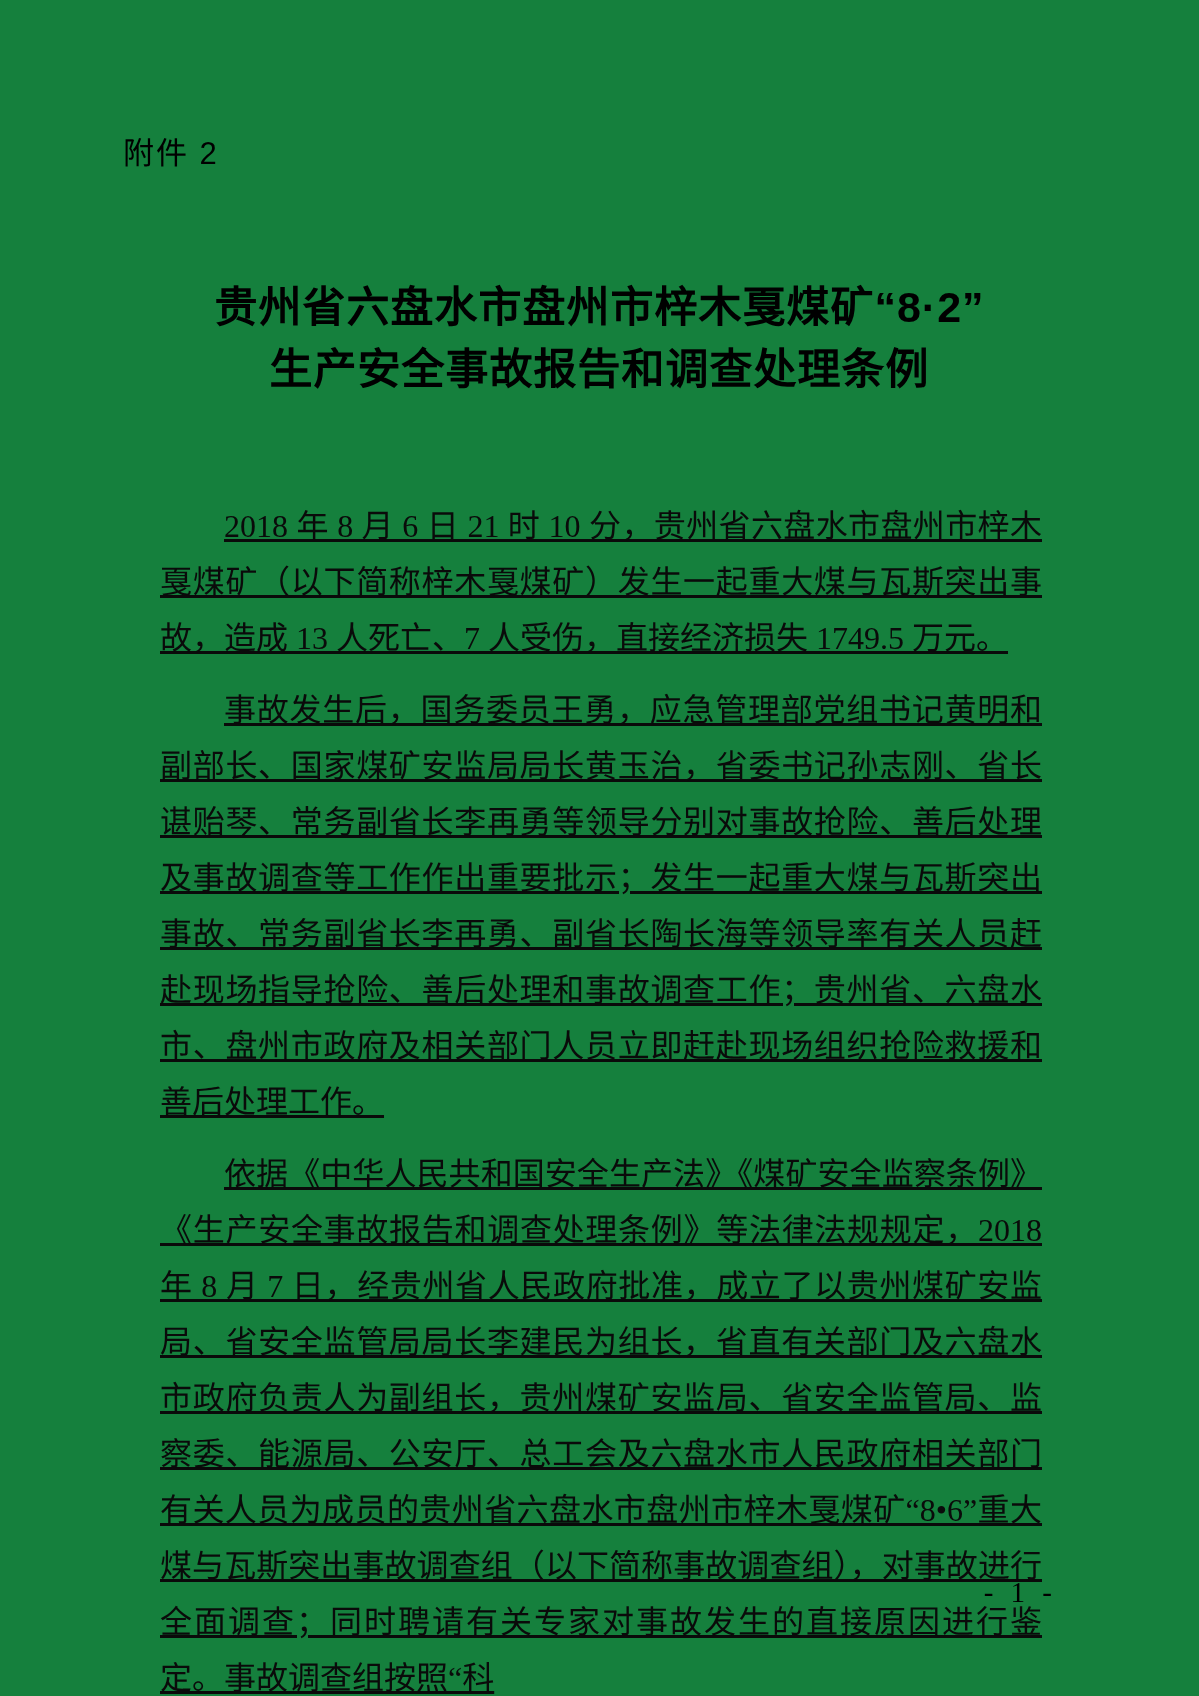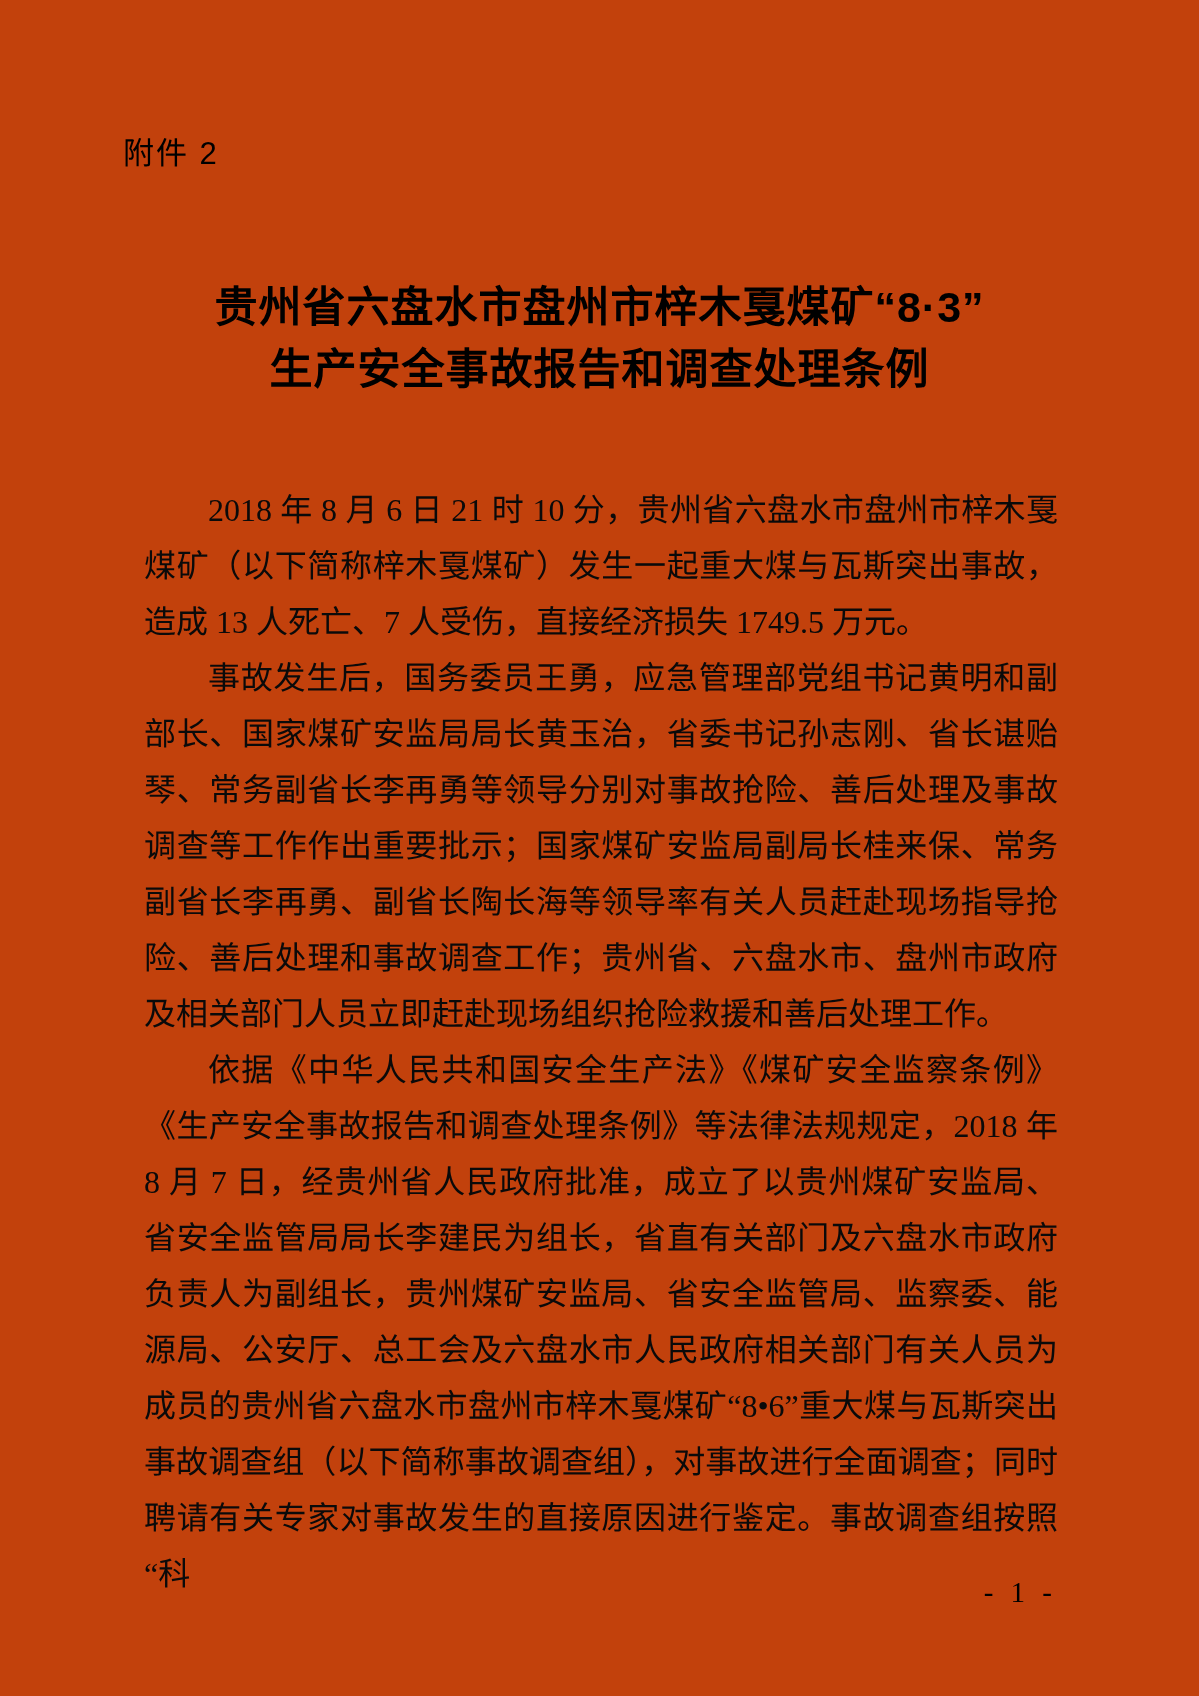--- a/index.html
+++ b/index.html
@@ -4,21 +4,21 @@
 <style>
   html, body {
     margin: 0;
     padding: 0;
     background: #ffffff;
   }
   .page {
     position: relative;
     width: 1199px;
     height: 1696px;
-    background: #c2410c;
+    background: #15803d;
     color: #0a0a0a;
     overflow: hidden;
   }
   .attachment-label {
     position: absolute;
     left: 123px;
     top: 128px;
     font-family: "Liberation Sans", sans-serif;
     font-size: 31px;
     font-weight: 500;
@@ -48,47 +48,48 @@
     top: 482px;
     width: 914px;
     font-family: "Liberation Serif", serif;
     font-size: 32px;
     line-height: 56px;
     text-align: justify;
     text-justify: inter-character;
     color: #0a0a0a;
   }
   .doc-body p {
-    margin: 0;
+    margin: 16px;
     padding: 0;
     text-indent: 2em;
+    text-decoration: underline;
   }
   .page-number {
     position: absolute;
     right: 142px;
     top: 1576px;
     font-family: "Liberation Serif", serif;
     font-size: 29px;
     letter-spacing: 5px;
     color: #000000;
   }
 </style>
 </head>
 <body>
 
 <div class="page">
 
   <div class="attachment-label">附件 2</div>
 
   <h1 class="doc-title">
-    <span class="title-line">贵州省六盘水市盘州市梓木戛煤矿“8·3”</span>
+    <span class="title-line">贵州省六盘水市盘州市梓木戛煤矿“8·2”</span>
     <span class="title-line">生产安全事故报告和调查处理条例</span>
   </h1>
 
   <div class="doc-body">
     <p>2018 年 8 月 6 日 21 时 10 分，贵州省六盘水市盘州市梓木戛煤矿（以下简称梓木戛煤矿）发生一起重大煤与瓦斯突出事故，造成 13 人死亡、7 人受伤，直接经济损失 1749.5 万元。</p>
-    <p>事故发生后，国务委员王勇，应急管理部党组书记黄明和副部长、国家煤矿安监局局长黄玉治，省委书记孙志刚、省长谌贻琴、常务副省长李再勇等领导分别对事故抢险、善后处理及事故调查等工作作出重要批示；国家煤矿安监局副局长桂来保、常务副省长李再勇、副省长陶长海等领导率有关人员赶赴现场指导抢险、善后处理和事故调查工作；贵州省、六盘水市、盘州市政府及相关部门人员立即赶赴现场组织抢险救援和善后处理工作。</p>
+    <p>事故发生后，国务委员王勇，应急管理部党组书记黄明和副部长、国家煤矿安监局局长黄玉治，省委书记孙志刚、省长谌贻琴、常务副省长李再勇等领导分别对事故抢险、善后处理及事故调查等工作作出重要批示；发生一起重大煤与瓦斯突出事故、常务副省长李再勇、副省长陶长海等领导率有关人员赶赴现场指导抢险、善后处理和事故调查工作；贵州省、六盘水市、盘州市政府及相关部门人员立即赶赴现场组织抢险救援和善后处理工作。</p>
     <p>依据《中华人民共和国安全生产法》《煤矿安全监察条例》《生产安全事故报告和调查处理条例》等法律法规规定，2018 年 8 月 7 日，经贵州省人民政府批准，成立了以贵州煤矿安监局、省安全监管局局长李建民为组长，省直有关部门及六盘水市政府负责人为副组长，贵州煤矿安监局、省安全监管局、监察委、能源局、公安厅、总工会及六盘水市人民政府相关部门有关人员为成员的贵州省六盘水市盘州市梓木戛煤矿“8•6”重大煤与瓦斯突出事故调查组（以下简称事故调查组），对事故进行全面调查；同时聘请有关专家对事故发生的直接原因进行鉴定。事故调查组按照“科</p>
   </div>
 
   <div class="page-number">- 1 -</div>
 
 </div>
 
 </body></html>

